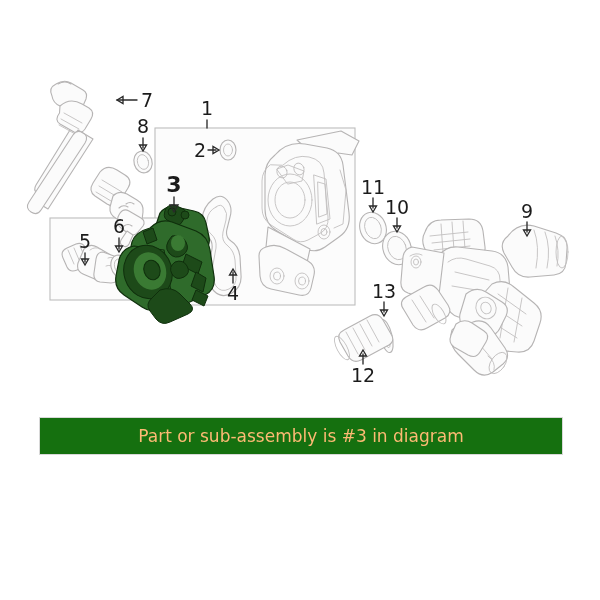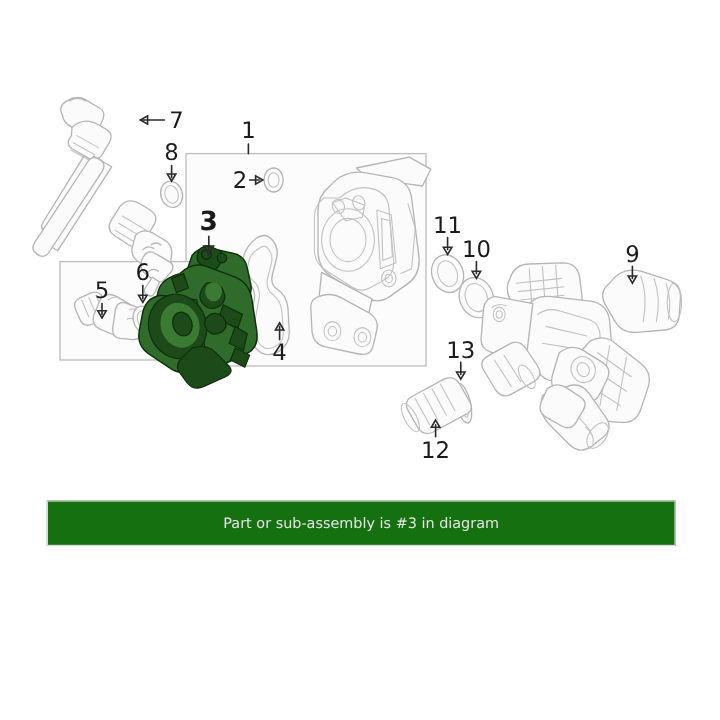--- a/index.html
+++ b/index.html
@@ -48,22 +48,22 @@
     background: #15700f;
     border: 1px solid #d8d8d8;
     box-sizing: border-box;
     display: flex;
     flex-direction: column;
     align-items: center;
     justify-content: center;
     line-height: 1.06;
   }
   .notice-line {
-    color: #e5e5e5;
-    font-size: 12px;
+    color: #fdba74;
+    font-size: 17px;
     font-family: "DejaVu Sans", sans-serif;
     white-space: nowrap;
     text-align: center;
   }
 
   
   #footer {
     position: absolute;
     left: 0;
     top: 520px;

